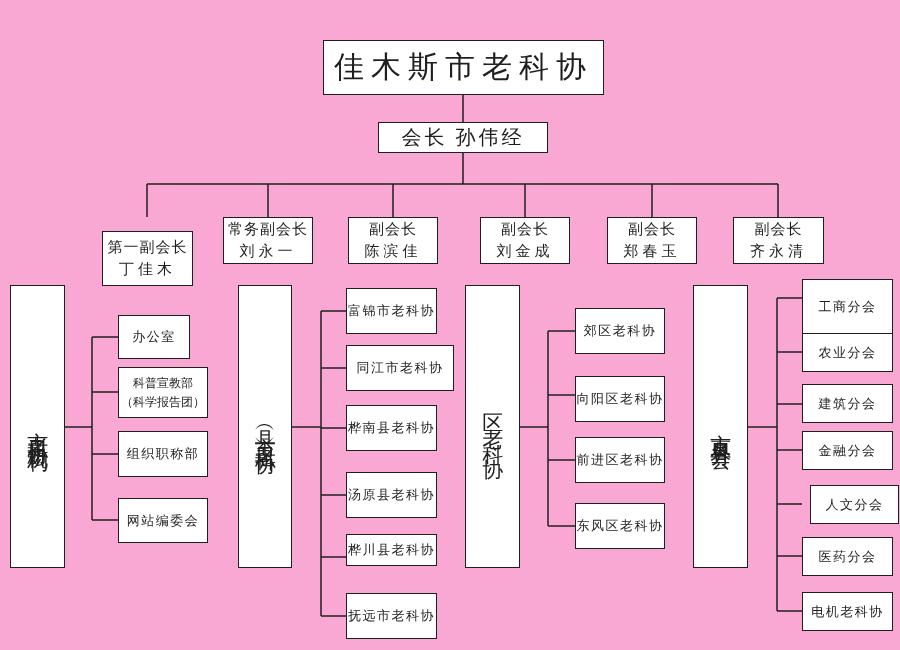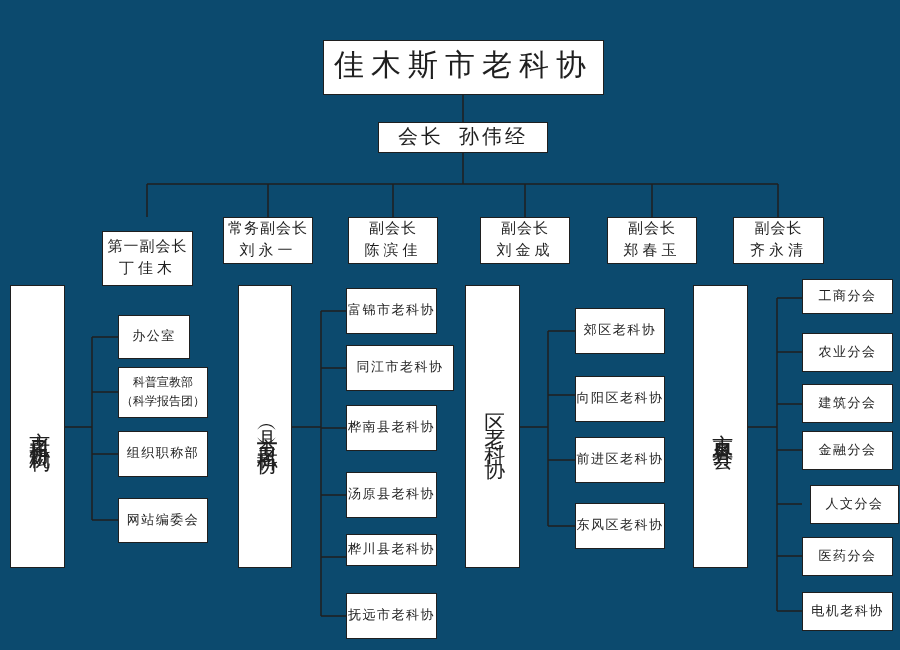--- a/index.html
+++ b/index.html
@@ -1,21 +1,21 @@
 <!DOCTYPE html>
 <html><head>
 <meta charset="utf-8">
 <style>
   html, body { margin: 0; padding: 0; background: #ffffff; }
   .canvas {
     position: relative;
     width: 900px;
     height: 650px;
-    background: #0c4a6e;
-    font-family: Liberation Mono, monospace;
+    background: #f9a8d4;
+    font-family: Liberation Serif, serif;
     color: #1f1f1f;
     overflow: hidden;
   }
   .connectors {
     position: absolute;
     left: 0; top: 0;
     width: 900px; height: 650px;
   }
   .connectors line { stroke: #1f1f1f; stroke-width: 1.5; }
   .box {
@@ -181,21 +181,21 @@
   <div class="box" style="left:575px;top:437px;width:90px;height:46px">
     <span class="child-label">前进区老科协</span>
   </div>
   <div class="box" style="left:575px;top:503px;width:90px;height:46px">
     <span class="child-label">东风区老科协</span>
   </div>
 
   <div class="box" style="left:693px;top:285px;width:55px;height:283px">
     <span class="vtext">市直各分会</span>
   </div>
-  <div class="box" style="left:802px;top:279px;width:91px;height:35px">
+  <div class="box" style="left:802px;top:279px;width:91px;height:55px">
     <span class="child-label">工商分会</span>
   </div>
   <div class="box" style="left:802px;top:333px;width:91px;height:39px">
     <span class="child-label">农业分会</span>
   </div>
   <div class="box" style="left:802px;top:384px;width:91px;height:39px">
     <span class="child-label">建筑分会</span>
   </div>
   <div class="box" style="left:802px;top:431px;width:91px;height:39px">
     <span class="child-label">金融分会</span>

